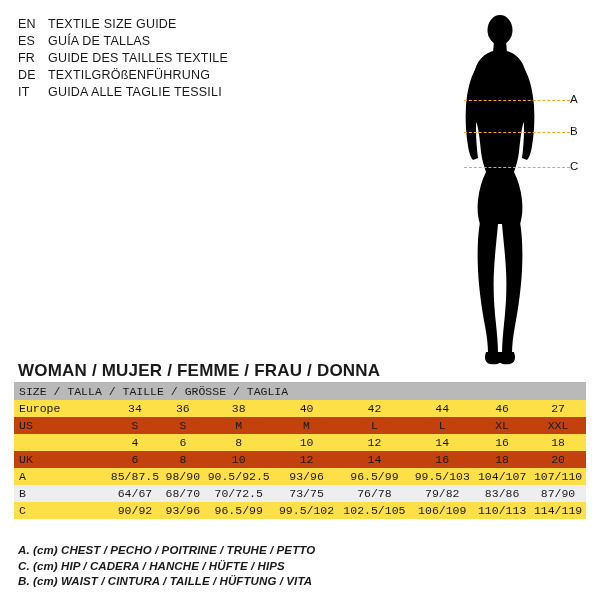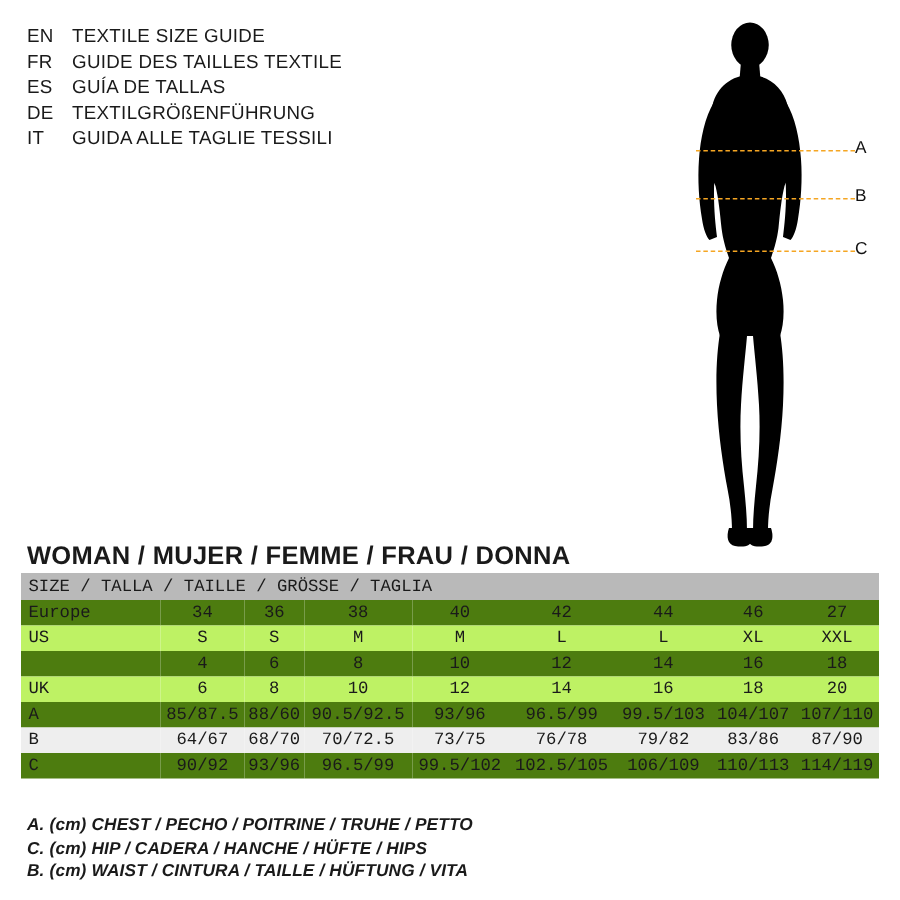--- a/index.html
+++ b/index.html
@@ -101,23 +101,23 @@
     padding-left: 5px;
     width: 88px;
   }
   .row-head-band td {
     background: #b9b9b9;
     text-align: left;
     padding-left: 5px;
     font-size: 11.5px;
     height: 18px;
   }
-  .row-grey td { background: #4d7c0f; }
+  .row-grey td { background: #fde047; }
   .row-light td { background: #eeeeee; }
-  .row-white td { background: #bef264; margin-left: 48px; }
+  .row-white td { background: #c2410c; margin-left: 48px; }
 
   
   .notes {
     position: absolute;
     left: 18px;
     top: 543px;
     width: 560px;
     font-style: italic;
   }
   .note-line {
@@ -131,26 +131,26 @@
 <body>
 
 <div class="page">
 
   <div class="langs">
     <div class="lang-row">
       <span class="lang-code">EN</span>
       <span class="lang-text">TEXTILE SIZE GUIDE</span>
     </div>
     <div class="lang-row">
+      <span class="lang-code">ES</span>
+      <span class="lang-text">GUÍA DE TALLAS</span>
+    </div>
+    <div class="lang-row">
       <span class="lang-code">FR</span>
       <span class="lang-text">GUIDE DES TAILLES TEXTILE</span>
-    </div>
-    <div class="lang-row">
-      <span class="lang-code">ES</span>
-      <span class="lang-text">GUÍA DE TALLAS</span>
     </div>
     <div class="lang-row">
       <span class="lang-code">DE</span>
       <span class="lang-text">TEXTILGRÖßENFÜHRUNG</span>
     </div>
     <div class="lang-row">
       <span class="lang-code">IT</span>
       <span class="lang-text">GUIDA ALLE TAGLIE TESSILI</span>
     </div>
   </div>
@@ -250,21 +250,21 @@
         <td>10</td>
         <td>12</td>
         <td>14</td>
         <td>16</td>
         <td>18</td>
         <td>20</td>
       </tr>
       <tr class="row-grey">
         <td class="rowhead">A</td>
         <td>85/87.5</td>
-        <td>88/60</td>
+        <td>98/90</td>
         <td>90.5/92.5</td>
         <td>93/96</td>
         <td>96.5/99</td>
         <td>99.5/103</td>
         <td>104/107</td>
         <td>107/110</td>
       </tr>
       <tr class="row-light">
         <td class="rowhead">B</td>
         <td>64/67</td>

